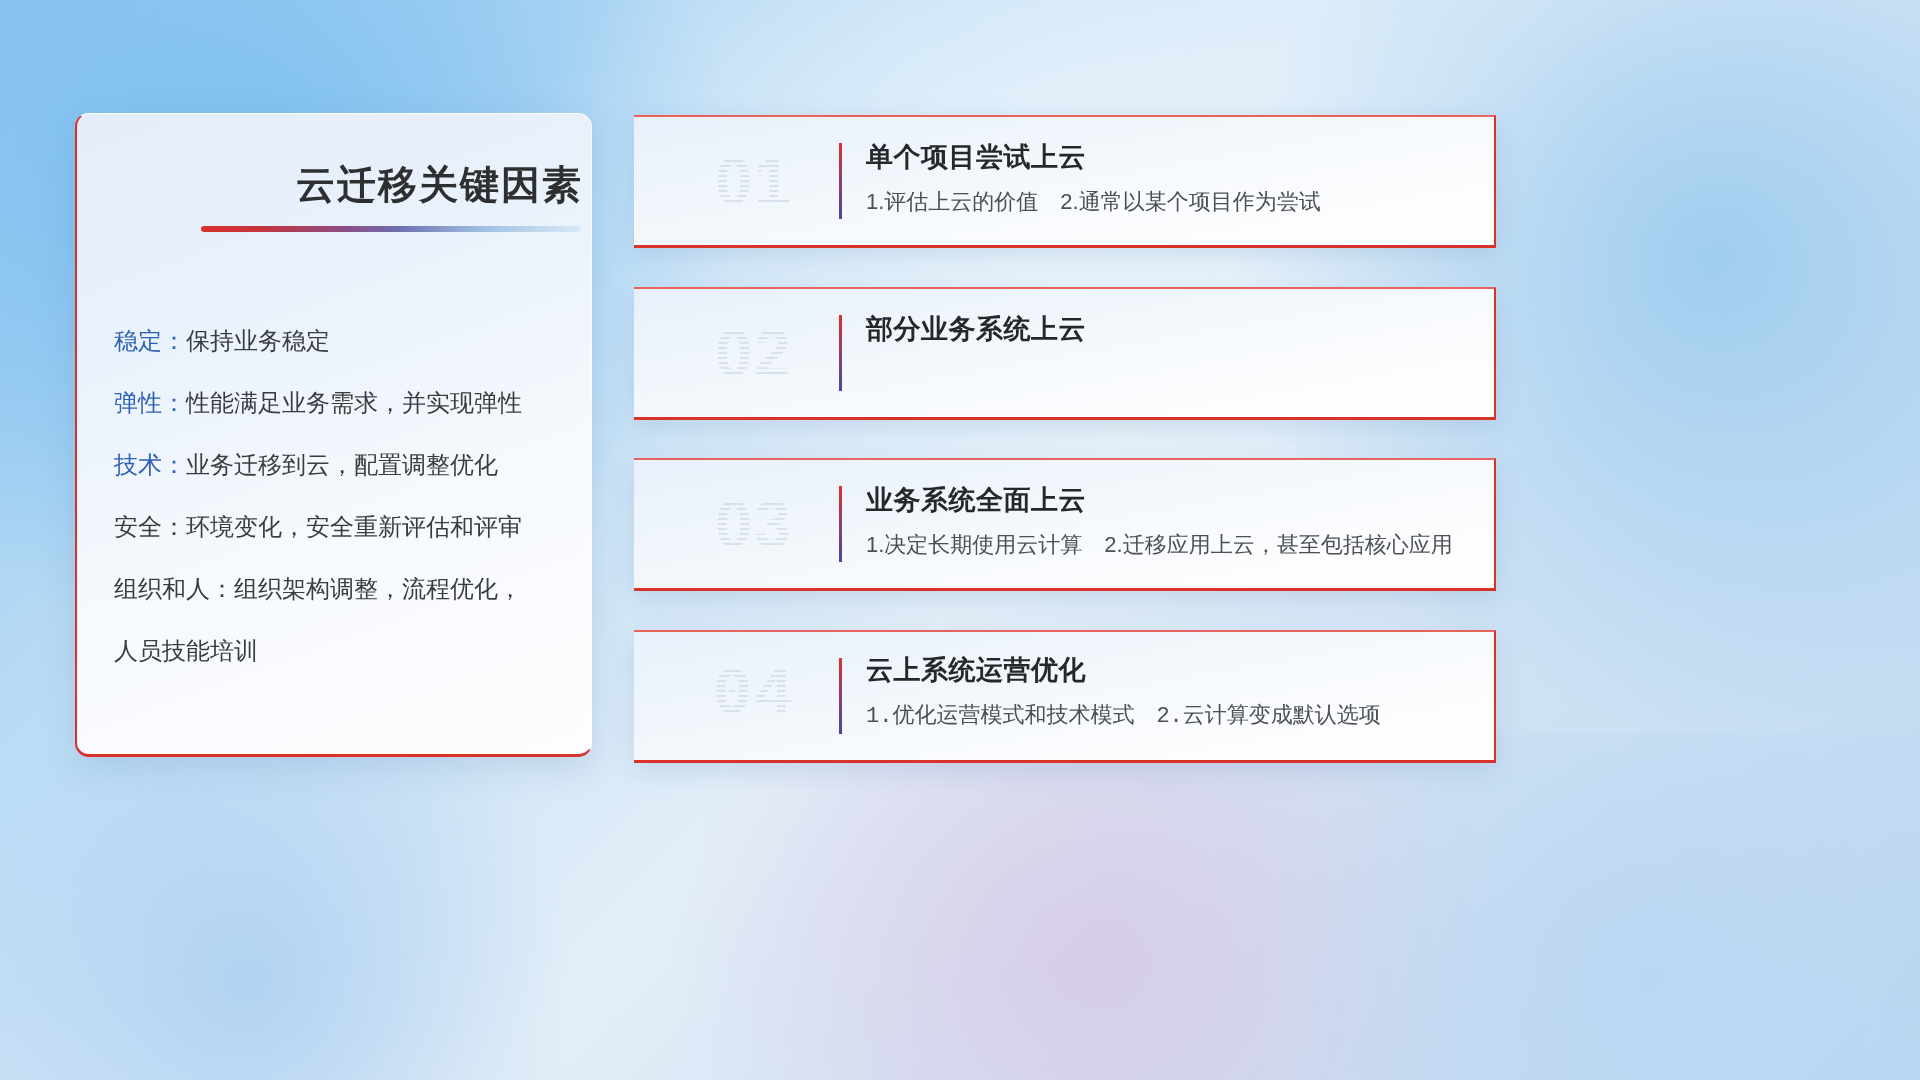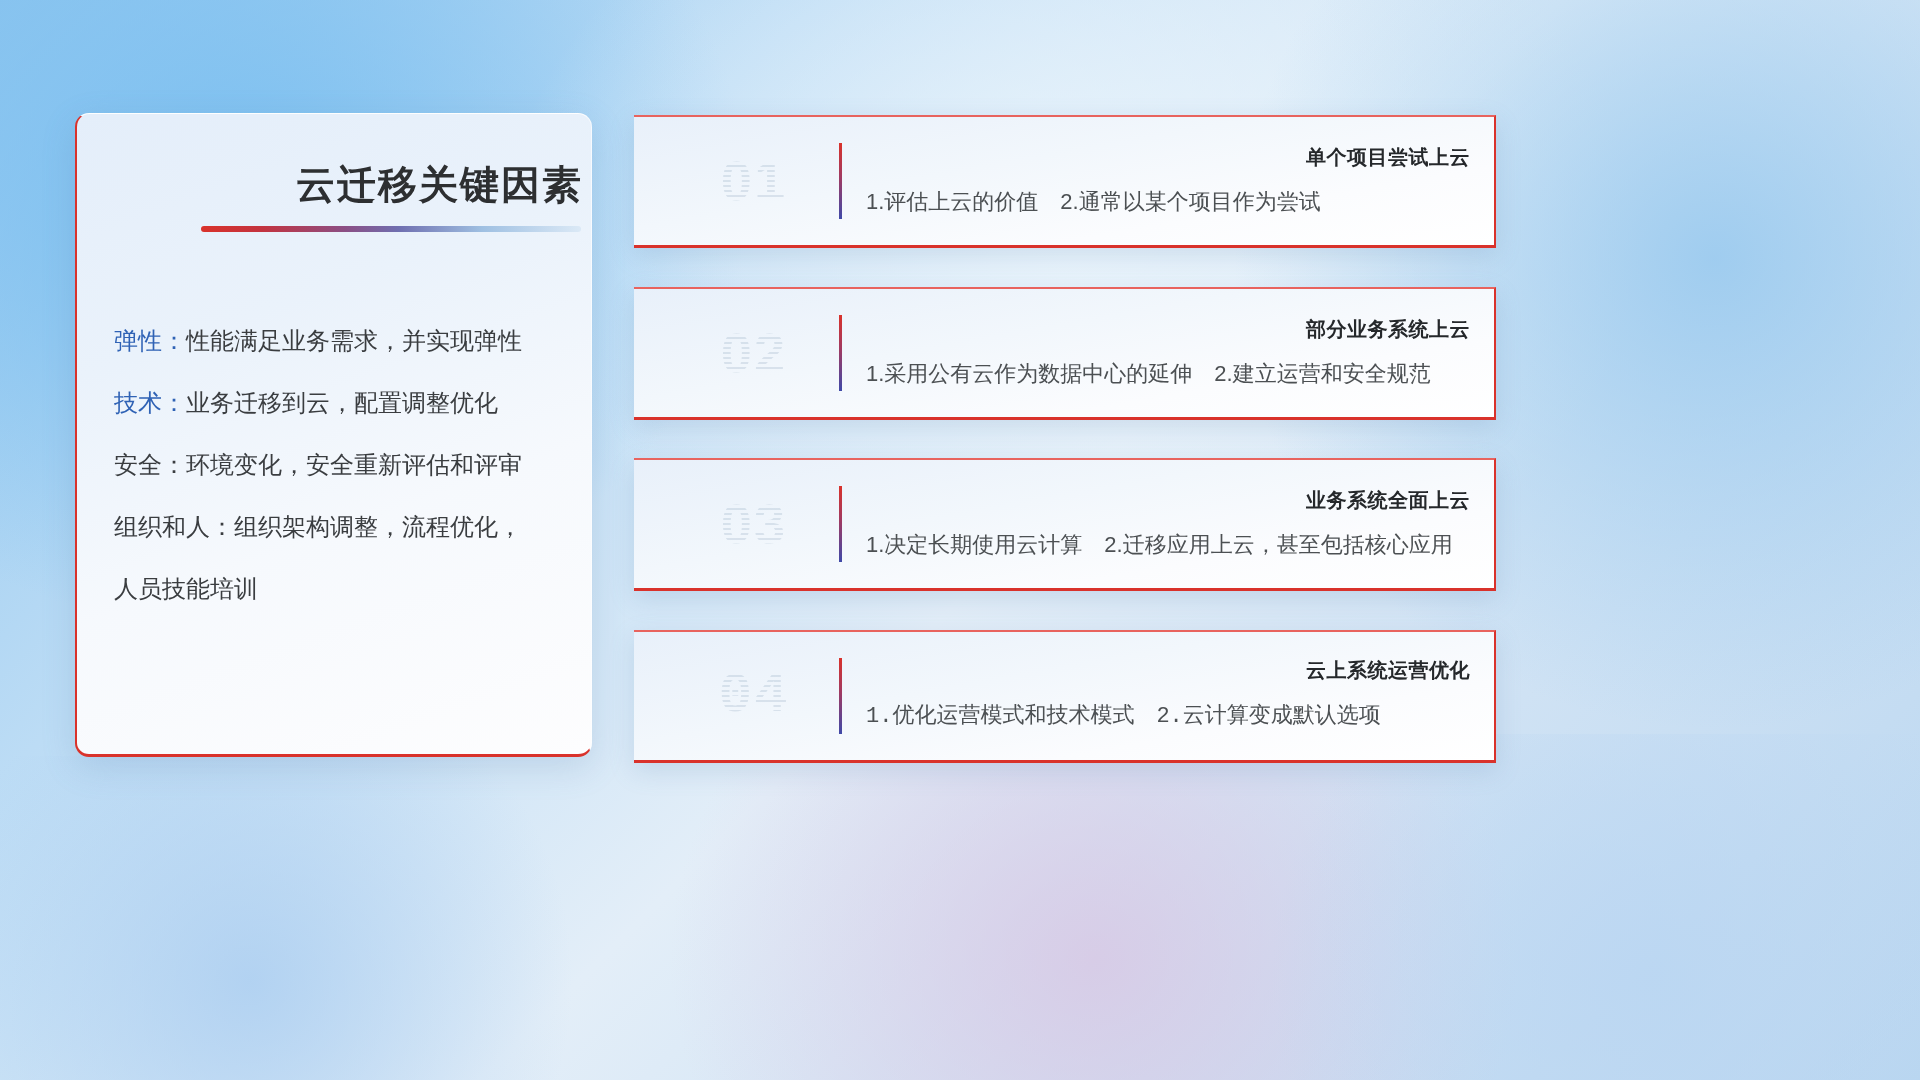--- a/index.html
+++ b/index.html
@@ -64,31 +64,31 @@
     box-shadow:0 8px 24px rgba(95,135,180,.20);
     overflow:hidden;
   }
   #rc0{top:115px;}
   #rc1{top:287px;}
   #rc2{top:458px;}
   #rc3{top:630px;font-family:Liberation Mono, monospace;}
 
   .rnum{
     position:absolute;left:30px;top:8px;width:180px;height:112px;
-    font-size:56px;font-weight:bold;line-height:112px;text-align:center;
+    font-size:66px;font-weight:bold;line-height:112px;text-align:center;
     color:#9fb4c8;opacity:.30;letter-spacing:2px;
     -webkit-mask-image:repeating-linear-gradient(to bottom,#000 0 2px,transparent 2px 5px);
     mask-image:repeating-linear-gradient(to bottom,#000 0 2px,transparent 2px 5px);
   }
   .rdivider{
     position:absolute;left:205px;top:26px;width:3px;height:76px;
     background:linear-gradient(180deg,#d9322b 0%,#a03a62 45%,#3f49a8 100%);
   }
   .rbody{position:absolute;left:232px;top:20px;right:24px;}
-  .rtitle{font-size:20px;font-weight:bold;color:#25282b;letter-spacing:.5px;line-height:40px;text-align:right;}
+  .rtitle{font-size:27px;font-weight:bold;color:#25282b;letter-spacing:.5px;line-height:40px;}
   .rdesc{font-size:22px;color:#4c5053;margin-top:12px;line-height:26px;white-space:nowrap;}
   .rdesc .gap{display:inline-block;width:22px;}
 </style>
 </head>
 <body>
 
 <div id="bg">
   <div class="bg-base"></div>
   <div class="bg-glow-a"></div>
   <div class="bg-glow-b"></div>
@@ -98,20 +98,23 @@
   <div class="bg-glow-f"></div>
 </div>
 
 <div id="stage">
 
   <div id="left-card">
     <div id="left-title">云迁移关键因素</div>
     <div id="left-title-rule"></div>
 
     <div id="left-list">
+      <div class="lrow">
+        <span class="k">稳定：</span><span class="v">保持业务稳定</span>
+      </div>
       <div class="lrow">
         <span class="k">弹性：</span><span class="v">性能满足业务需求，并实现弹性</span>
       </div>
       <div class="lrow">
         <span class="k">技术：</span><span class="v">业务迁移到云，配置调整优化</span>
       </div>
       <div class="lrow">
         <span class="k plain">安全：</span><span class="v">环境变化，安全重新评估和评审</span>
       </div>
       <div class="lrow">
@@ -132,23 +135,20 @@
         <span>1.评估上云的价值</span><span class="gap"></span><span>2.通常以某个项目作为尝试</span>
       </div>
     </div>
   </div>
 
   <div class="rcard" id="rc1">
     <div class="rnum">02</div>
     <div class="rdivider"></div>
     <div class="rbody">
       <div class="rtitle">部分业务系统上云</div>
-      <div class="rdesc">
-        <span>1.采用公有云作为数据中心的延伸</span><span class="gap"></span><span>2.建立运营和安全规范</span>
-      </div>
     </div>
   </div>
 
   <div class="rcard" id="rc2">
     <div class="rnum">03</div>
     <div class="rdivider"></div>
     <div class="rbody">
       <div class="rtitle">业务系统全面上云</div>
       <div class="rdesc">
         <span>1.决定长期使用云计算</span><span class="gap"></span><span>2.迁移应用上云，甚至包括核心应用</span>

